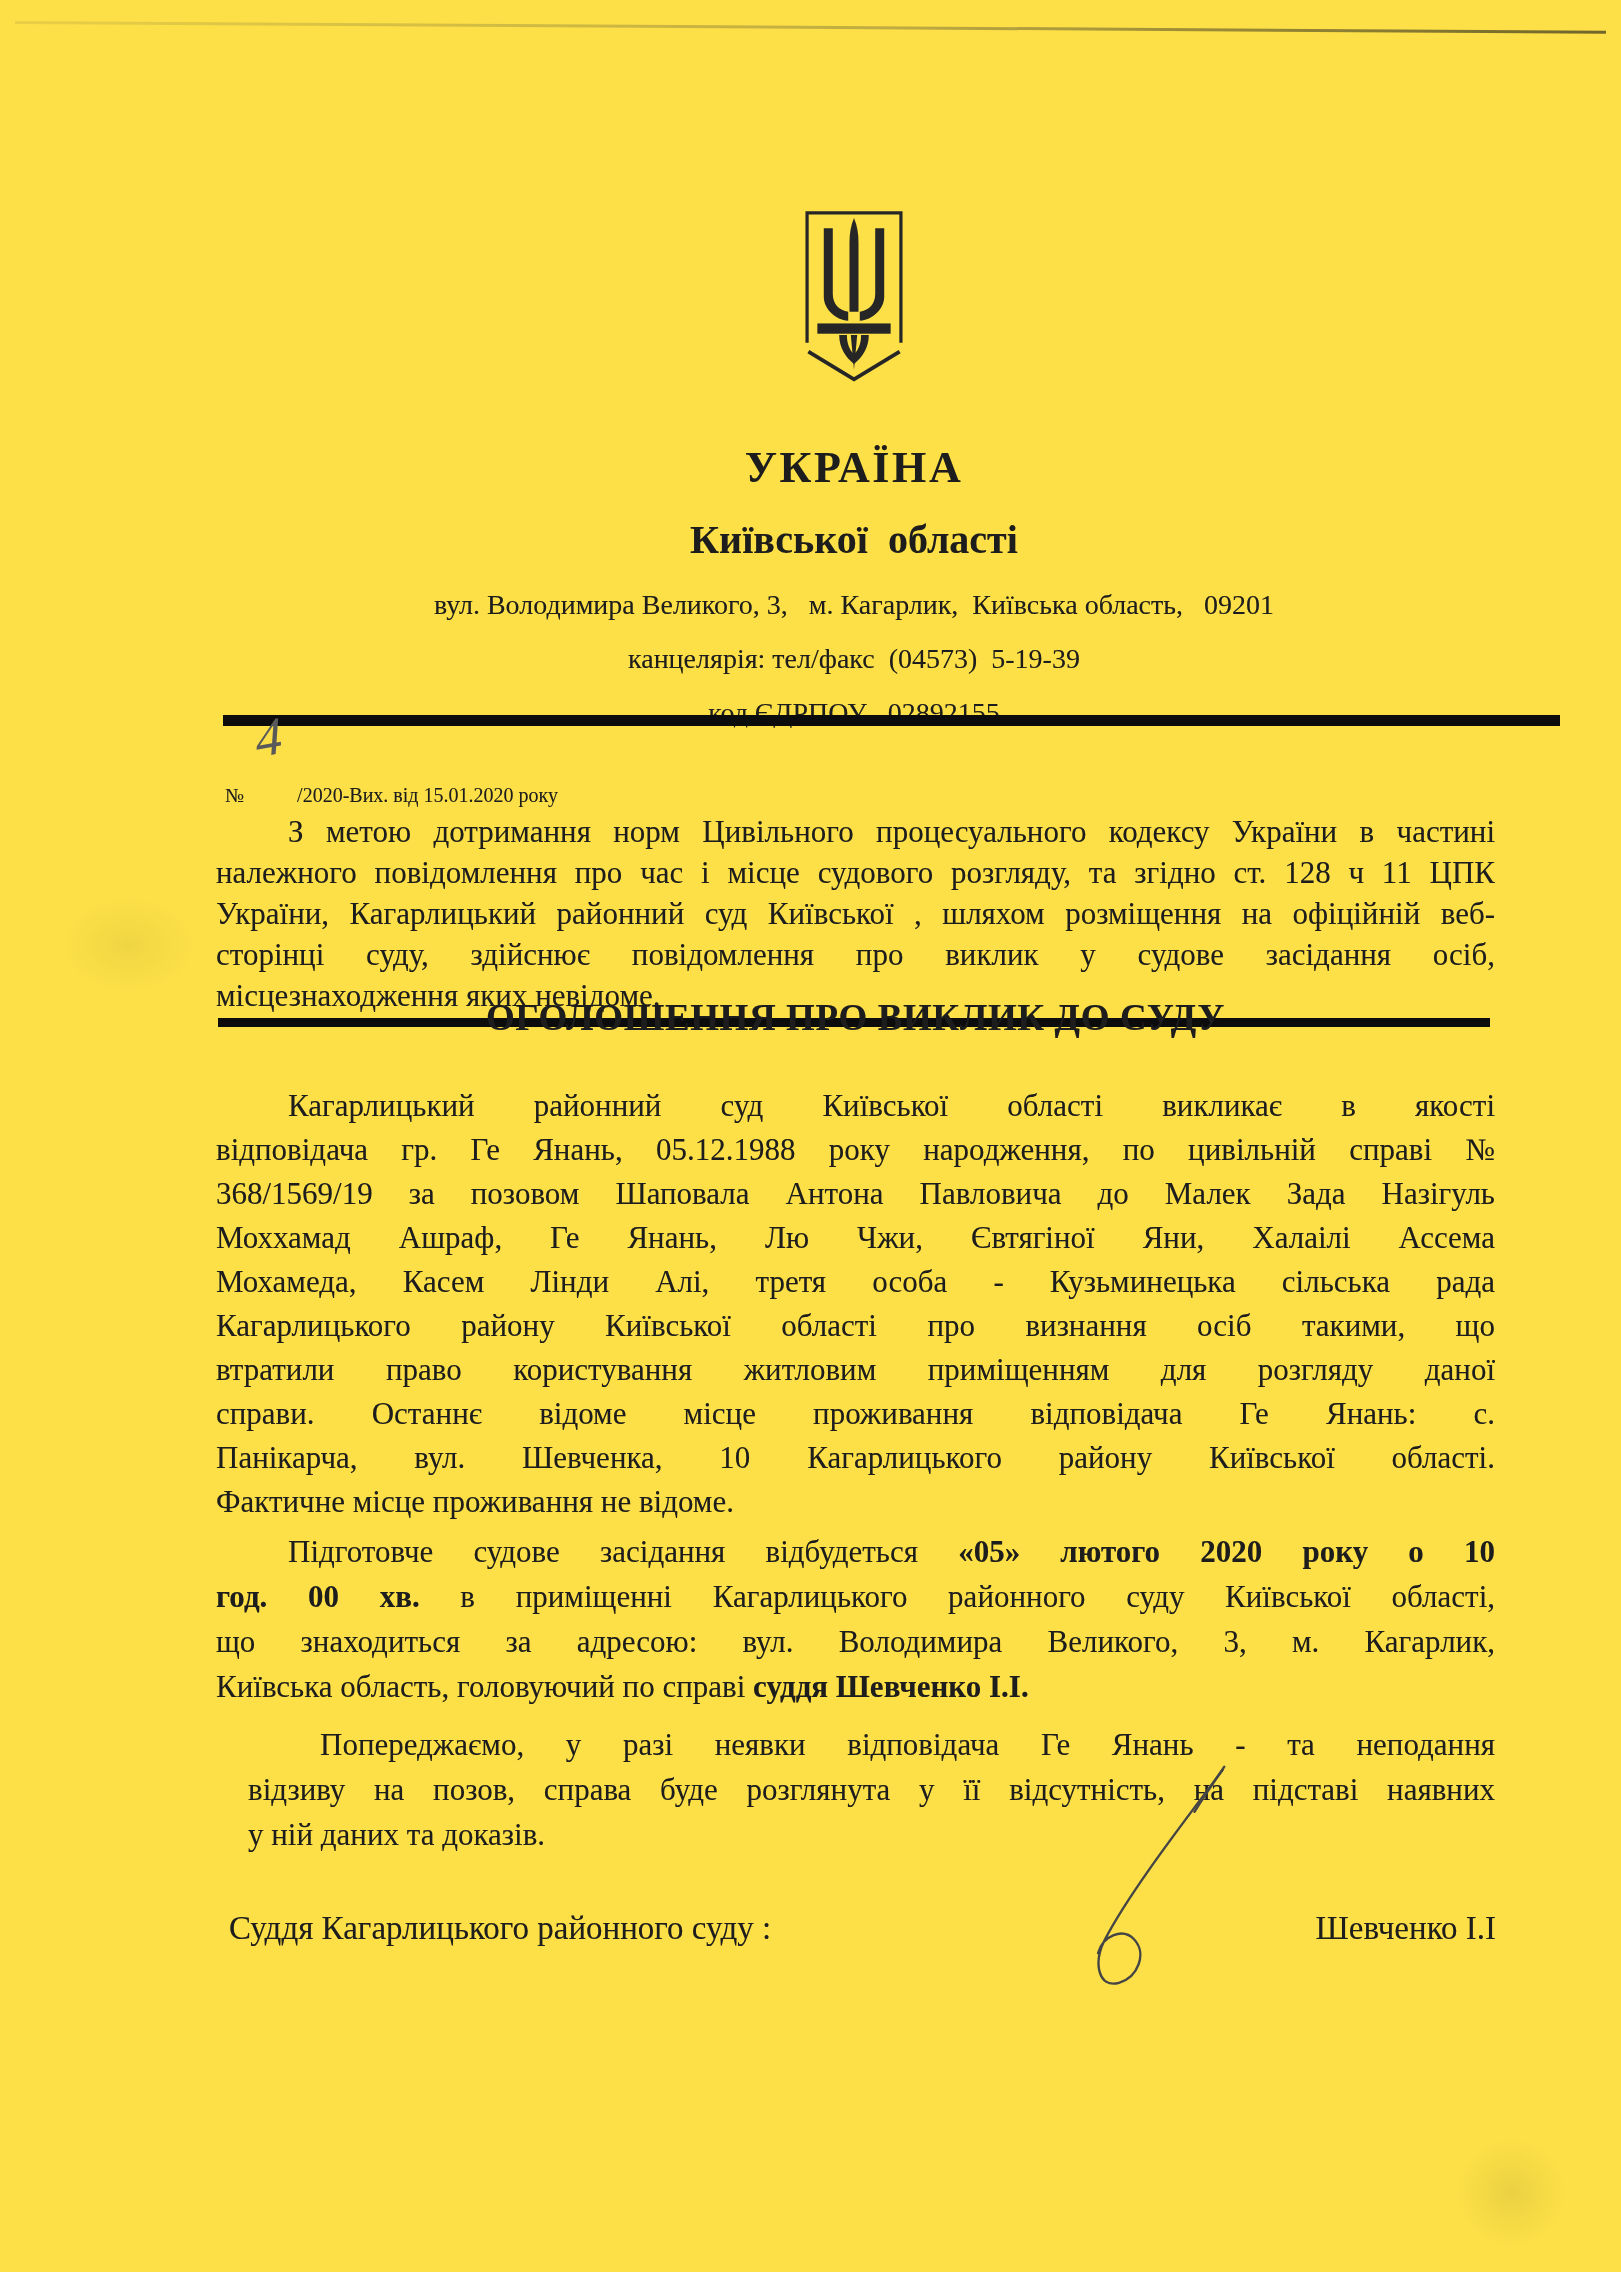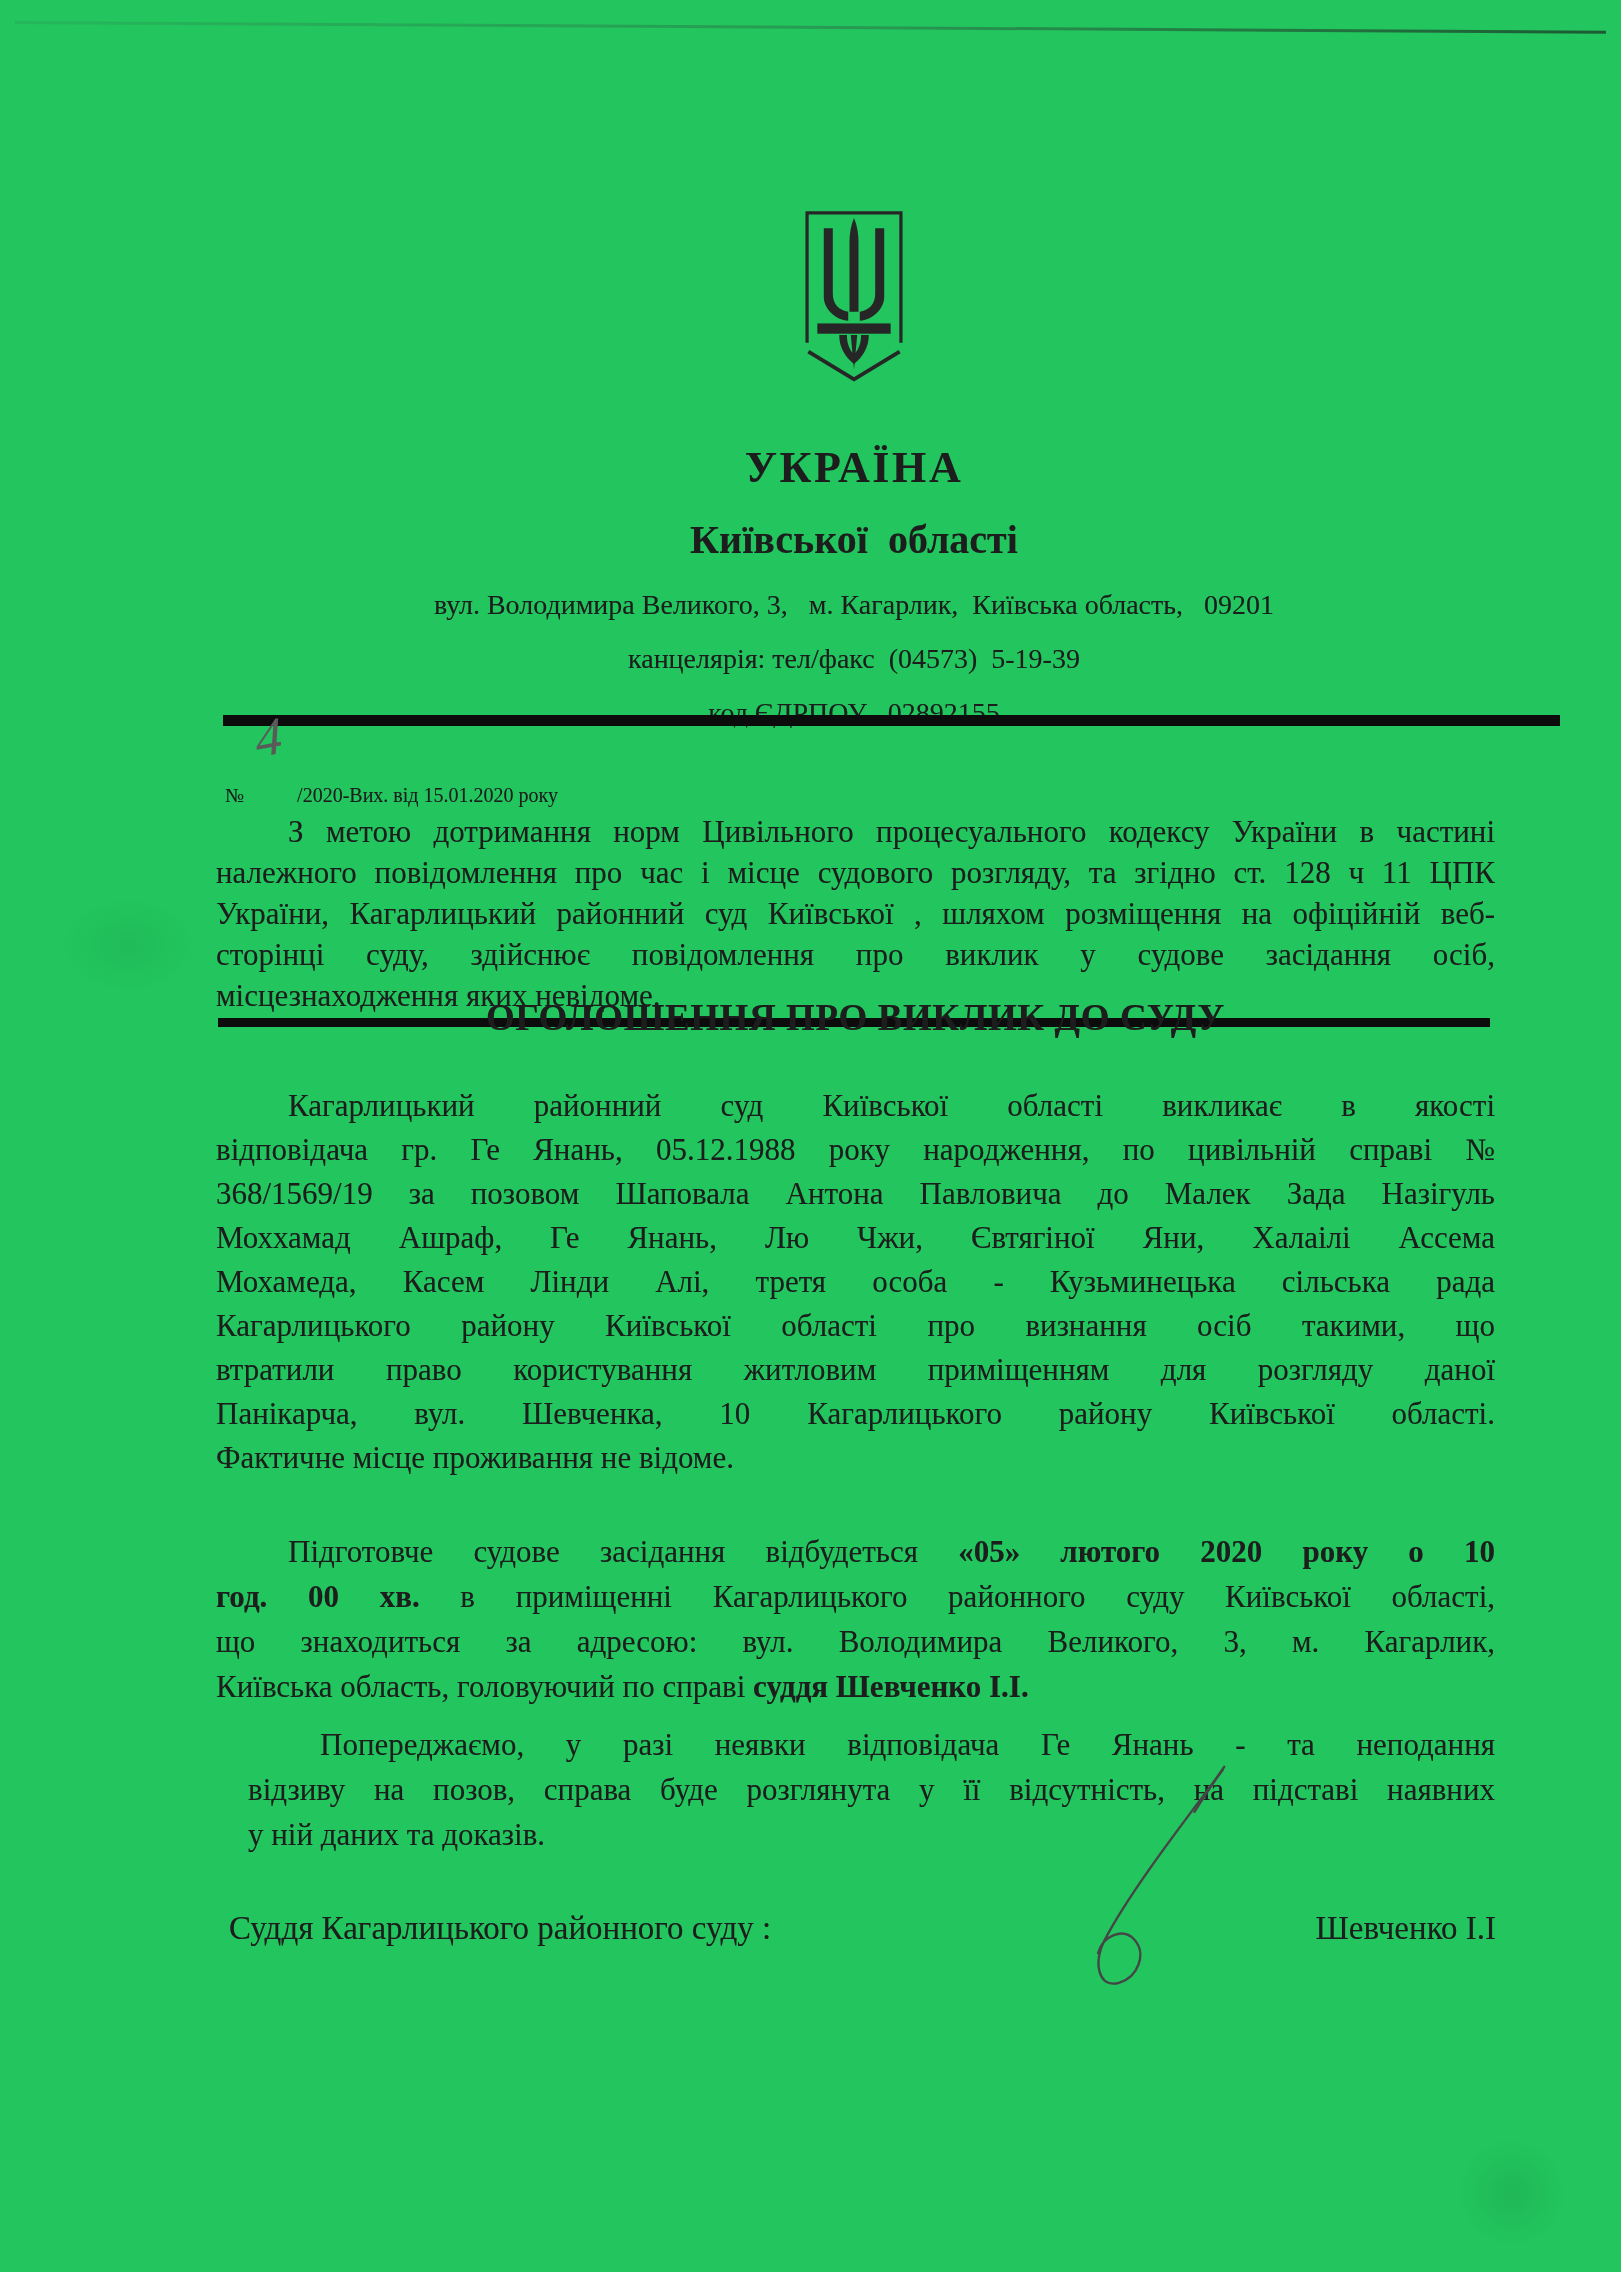--- a/index.html
+++ b/index.html
@@ -1,17 +1,17 @@
 <!DOCTYPE html>
 <html style="font-size:10.3px"><head>
 <meta charset="utf-8">
 <style>
   html,body{margin:0;padding:0;background:#e8e8e8;}
   .page{
-    position:relative; width:1622px; height:2273px; background:#22c55e;
+    position:relative; width:1622px; height:2273px; background:#fde047;
     font-family:"Liberation Serif", serif; color:#1d1d1d; overflow:hidden;
     text-shadow:0 0 0.6px rgba(0,0,0,.28);
   }
   
   .scan-top-line{
     position:absolute; top:20.5px; left:15.4px; width:1591px; height:2.6px;
     background:linear-gradient(to right, rgba(60,60,60,.10), rgba(50,50,50,.30) 55%, rgba(25,25,25,.62));
     transform:rotate(.35deg); transform-origin:left center;
   }
   .smudge{position:absolute; border-radius:50%; pointer-events:none;}
@@ -109,20 +109,21 @@
   <h1 class="doc-heading">ОГОЛОШЕННЯ ПРО ВИКЛИК ДО СУДУ</h1>
 
   <div class="textblock para-case">
       <div class="line indent"><span>Кагарлицький районний суд Київської області викликає в якості</span></div>
       <div class="line"><span>відповідача гр. Ге Янань, 05.12.1988 року народження, по цивільній справі №</span></div>
       <div class="line"><span>368/1569/19 за позовом Шаповала Антона Павловича до  Малек Зада Назігуль</span></div>
       <div class="line"><span>Моххамад Ашраф, Ге Янань, Лю Чжи, Євтягіної Яни, Халаілі Ассема</span></div>
       <div class="line"><span>Мохамеда, Касем Лінди Алі, третя особа - Кузьминецька сільська рада</span></div>
       <div class="line"><span>Кагарлицького району Київської області про визнання осіб такими, що</span></div>
       <div class="line"><span>втратили право користування житловим приміщенням  для розгляду даної</span></div>
+      <div class="line"><span>справи. Останнє відоме місце проживання відповідача Ге Янань: с.</span></div>
       <div class="line"><span>Панікарча, вул. Шевченка, 10 Кагарлицького району Київської області.</span></div>
       <div class="line last"><span>Фактичне місце проживання не відоме.</span></div>
     </div>
   <div class="textblock para-hearing">
       <div class="line indent"><span>Підготовче судове засідання  відбудеться </span><span class="b">«05» лютого 2020 року о  10</span></div>
       <div class="line"><span class="b">год. 00 хв.</span><span> в приміщенні Кагарлицького районного суду Київської області,</span></div>
       <div class="line"><span>що знаходиться за адресою: вул. Володимира Великого, 3, м. Кагарлик,</span></div>
       <div class="line last"><span>Київська область, головуючий по справі </span><span class="b">суддя  Шевченко І.І.</span></div>
     </div>
   <div class="textblock para-warning">

